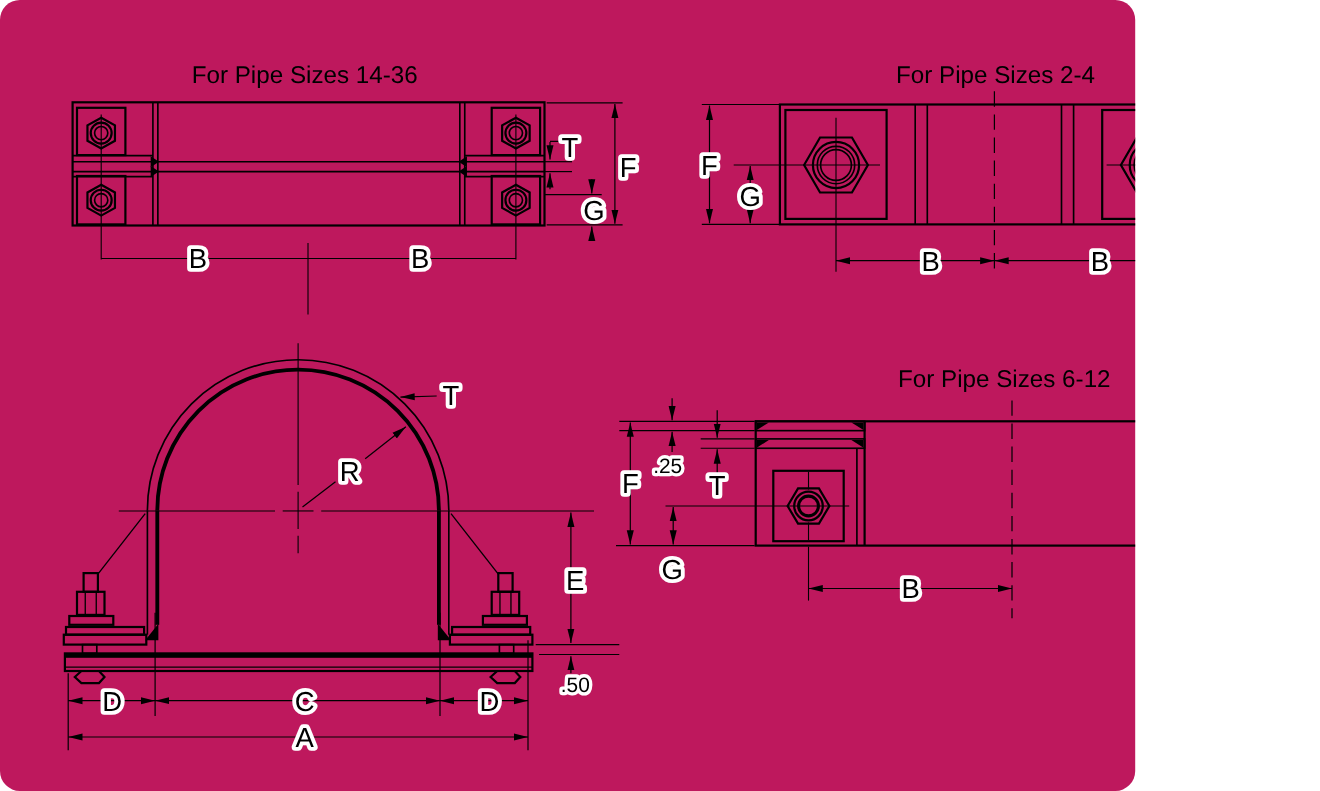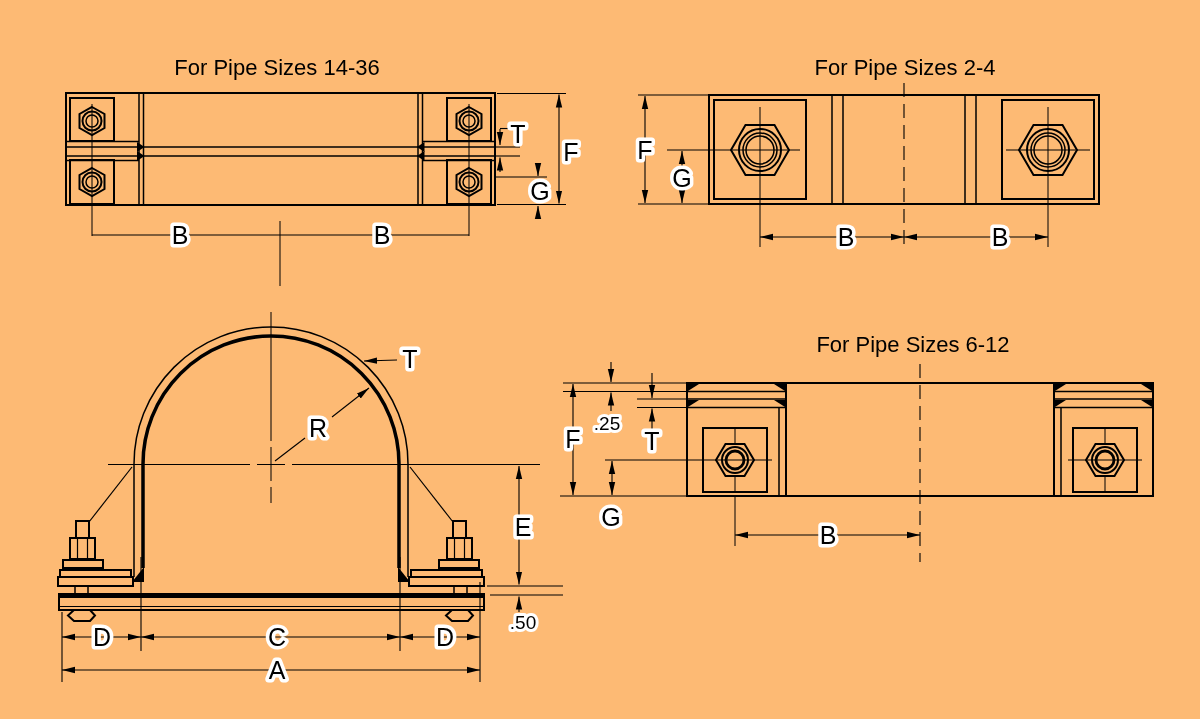--- a/index.html
+++ b/index.html
@@ -1,16 +1,16 @@
 <!DOCTYPE html>
 <html><head>
 <meta charset="utf-8">
 <style>
   html,body{margin:0;padding:0;background:#ffffff;}
-  .page{width:1200px;height:719px;background:#fdba74;position:relative;overflow:hidden;}
+  .page{width:1032px;height:719px;background:#be185d;position:relative;overflow:hidden;border-radius:18px;}
   svg{display:block;}
   
   .o2{fill:none;stroke:#000;stroke-width:2;}
   .o15{fill:none;stroke:#000;stroke-width:1.5;}
   .o12{fill:none;stroke:#000;stroke-width:1.2;}
   .thick{fill:none;stroke:#000;stroke-width:3.5;}
   .thin{fill:none;stroke:#000;stroke-width:1;}
   .dim{fill:none;stroke:#000;stroke-width:1.1;}
   .dash{fill:none;stroke:#000;stroke-width:1.1;stroke-dasharray:14 7;}
   .blk{fill:#000;stroke:none;}

